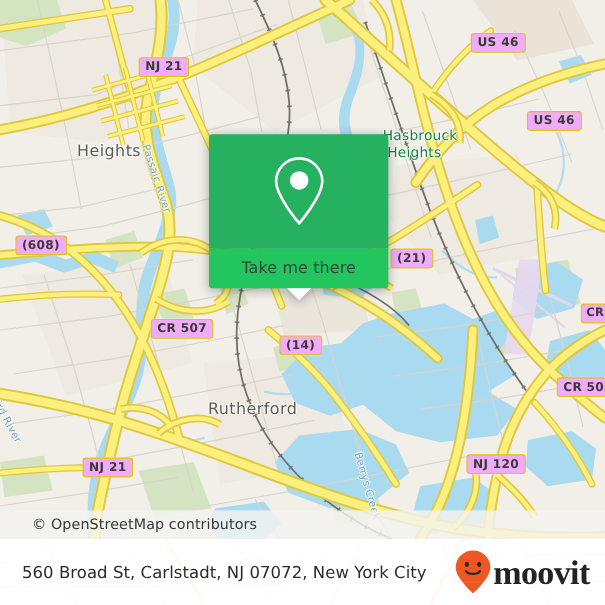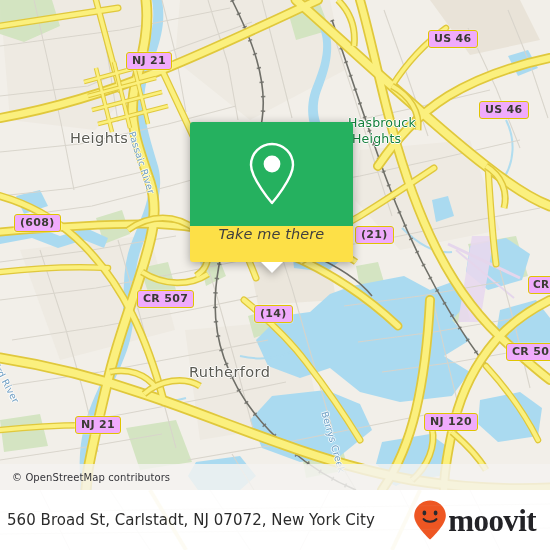--- a/index.html
+++ b/index.html
@@ -102,28 +102,27 @@
   }
   #callout-body {
     background: #25b15f;
     height: 104px;
     border-radius: 3px 3px 0 0;
     display: flex;
     align-items: center;
     justify-content: center;
   }
   #callout-footer {
-    background: #fde047;
+    background: #22c55e;
     height: 36px;
     border-radius: 0 0 3px 3px;
     display: flex;
-    align-items: flex-start;
+    align-items: center;
     justify-content: center;
     position: relative;
-    font-style: italic;
   }
   #callout-footer .cta {
     font-family: "DejaVu Sans", sans-serif;
     font-size: 14.5px;
     color: #3f3f3f;
     letter-spacing: .1px;
   }
   #callout-tail {
     position: absolute;
     left: 50%;
@@ -142,23 +141,23 @@
     top: 464px;
     width: 550px;
     height: 26px;
     background: rgba(244,243,240,.82);
     display: flex;
     align-items: center;
     z-index: 30;
   }
   #attribution .attr-text {
     font-family: "DejaVu Sans", sans-serif;
-    font-size: 10px;
+    font-size: 13px;
     color: #35353a;
-    padding-left: 12px;
+    padding-left: 29px;
     letter-spacing: .1px;
   }
 
   
   #footer {
     position: absolute;
     left: 0;
     top: 490px;
     width: 550px;
     height: 60px;
@@ -166,21 +165,21 @@
     display: flex;
     align-items: center;
     justify-content: space-between;
     z-index: 50;
     overflow: hidden;
   }
   #footer-address {
     font-family: "DejaVu Sans", sans-serif;
     font-size: 15px;
     color: #2b2b2b;
-    padding-left: 7px;
+    padding-left: 20px;
     letter-spacing: .05px;
     white-space: nowrap;
   }
   #footer-logo {
     display: flex;
     align-items: center;
     padding-right: 14px;
   }
   #footer-logo .wordmark {
     font-family: Liberation Serif, serif;

